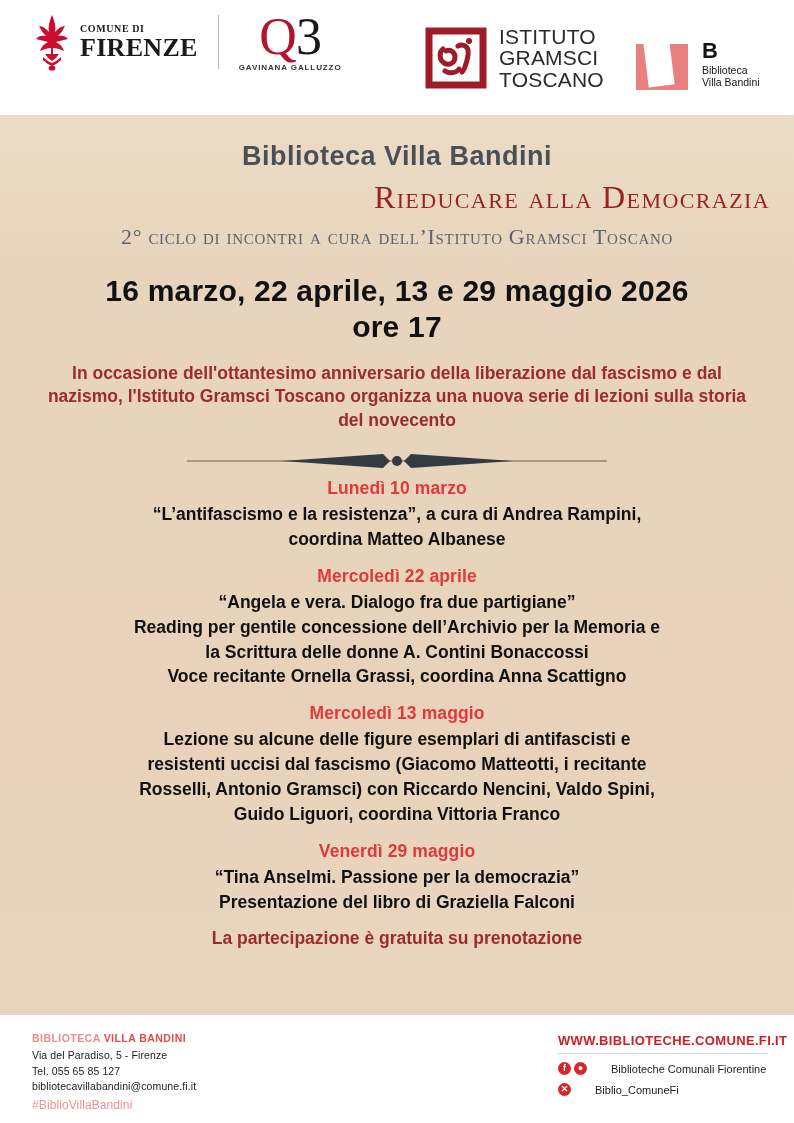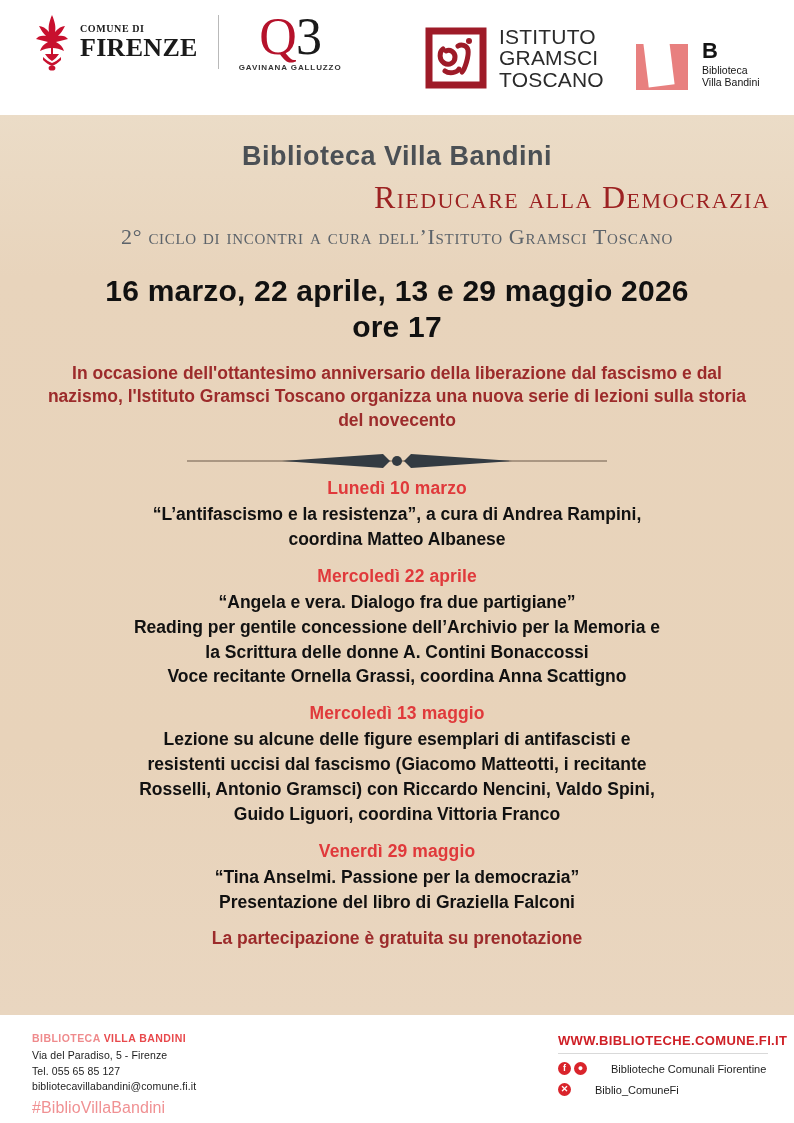--- a/index.html
+++ b/index.html
@@ -259,21 +259,21 @@
     margin-bottom: 1px;
   }
   .f-name .lite { color: #ef8a8c; font-weight: 700; }
   .f-name .bold { color: #e8494c; font-weight: 700; }
   .f-row {
     font-size: 10.5px;
     color: #1c1c1c;
     letter-spacing: .1px;
   }
   .f-tag {
-    font-size: 16px;
+    font-size: 12px;
     color: #f09193;
     letter-spacing: .1px;
     margin-top: 1px;
   }
 
   .f-right {
     position: absolute;
     right: 26px;
     top: 18px;
     text-align: left;

